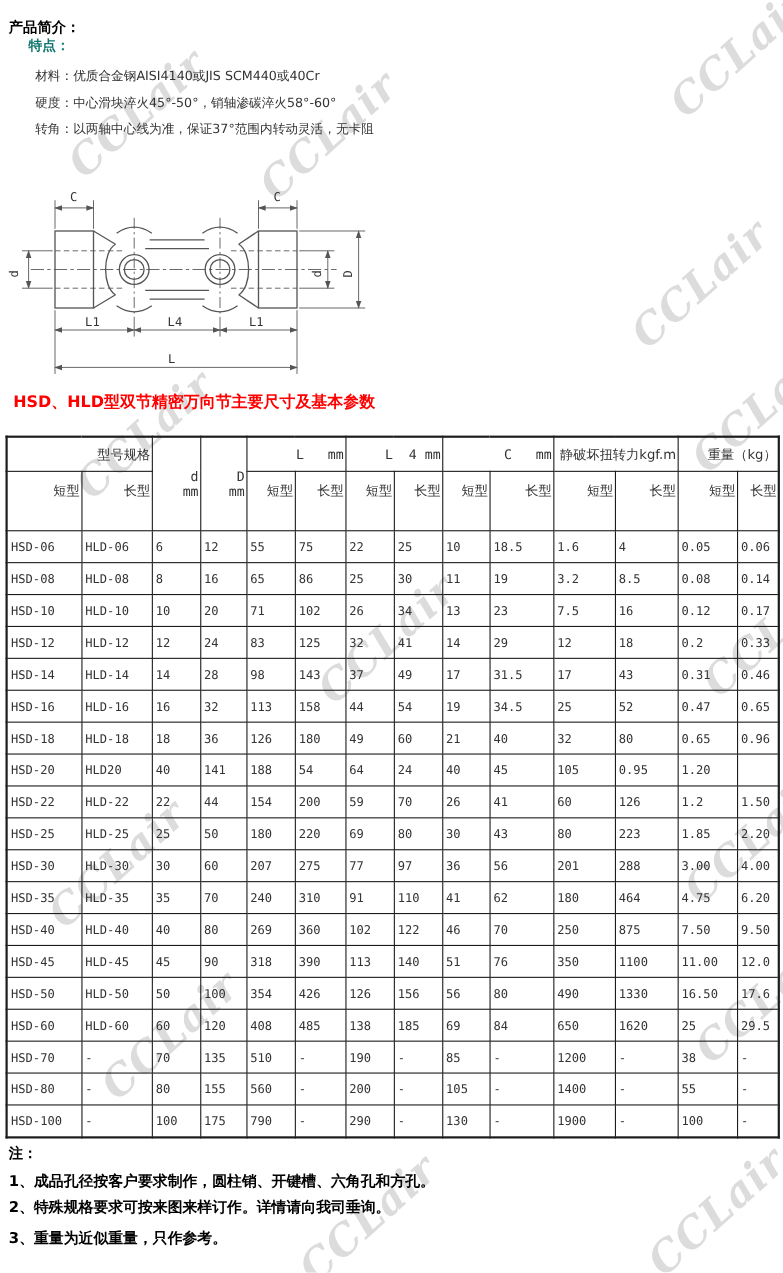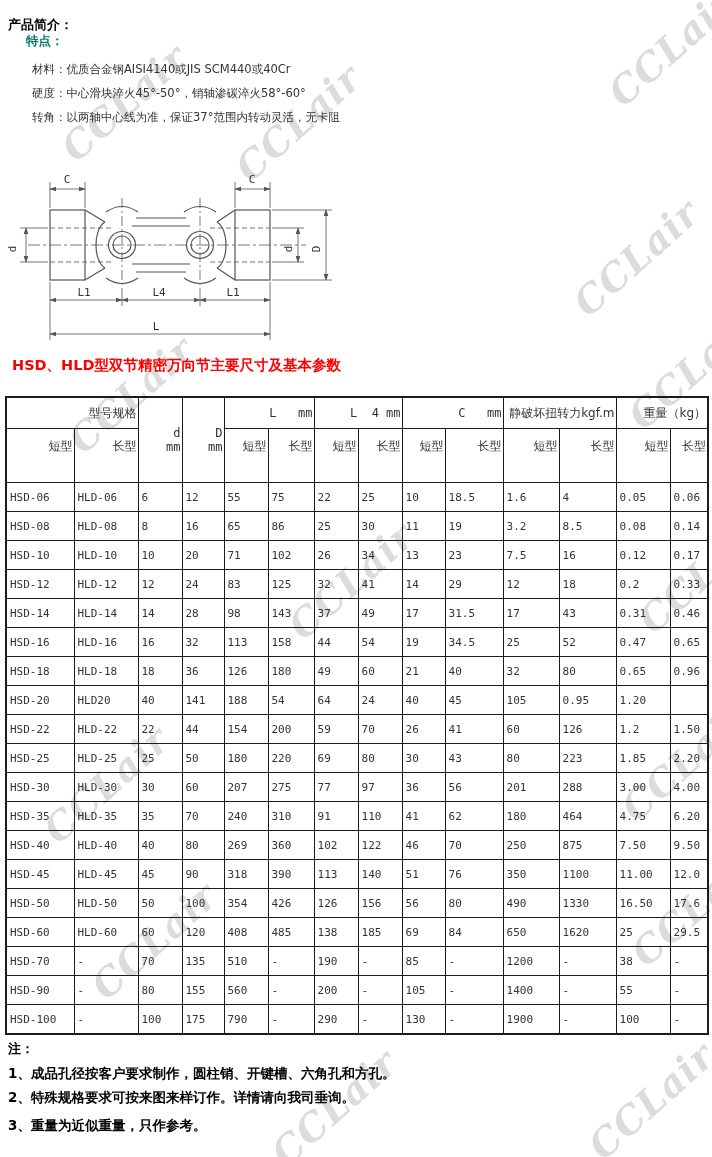--- a/index.html
+++ b/index.html
@@ -455,21 +455,21 @@
             <td>190</td>
             <td>-</td>
             <td>85</td>
             <td>-</td>
             <td>1200</td>
             <td>-</td>
             <td>38</td>
             <td>-</td>
           </tr>
           <tr>
-            <td>HSD-90</td>
+            <td>HSD-80</td>
             <td>-</td>
             <td>80</td>
             <td>155</td>
             <td>560</td>
             <td>-</td>
             <td>200</td>
             <td>-</td>
             <td>105</td>
             <td>-</td>
             <td>1400</td>

